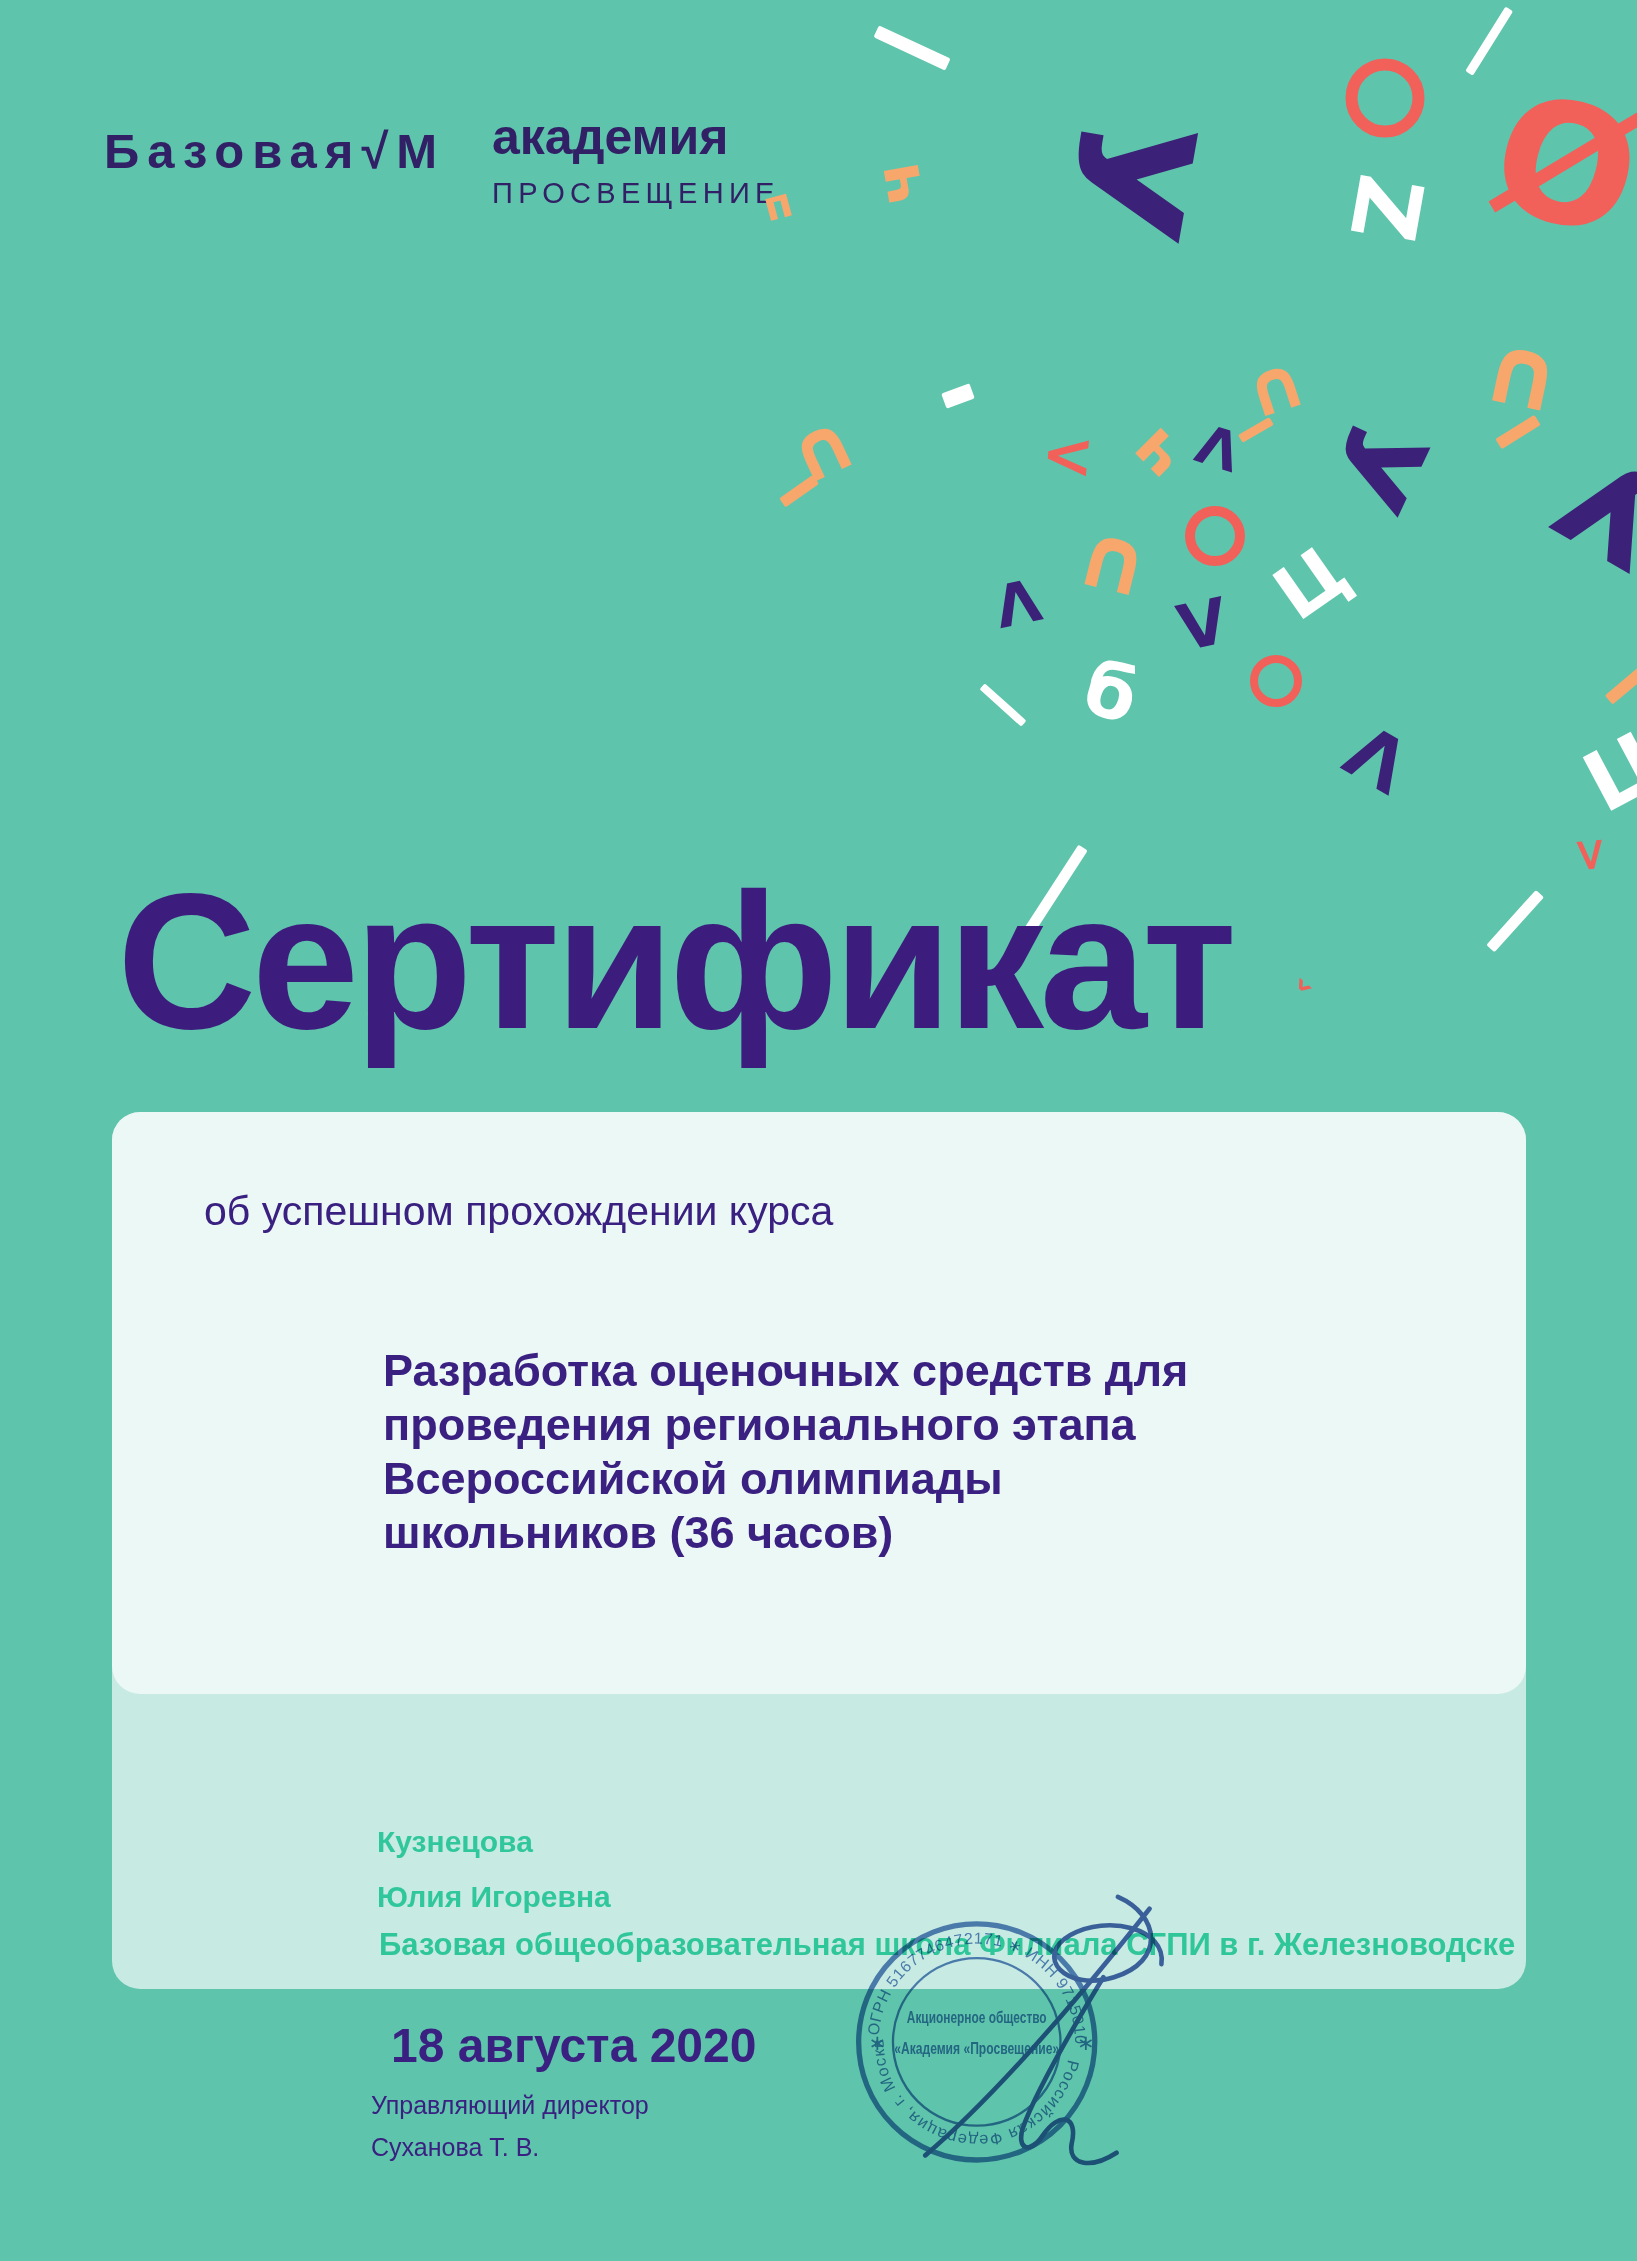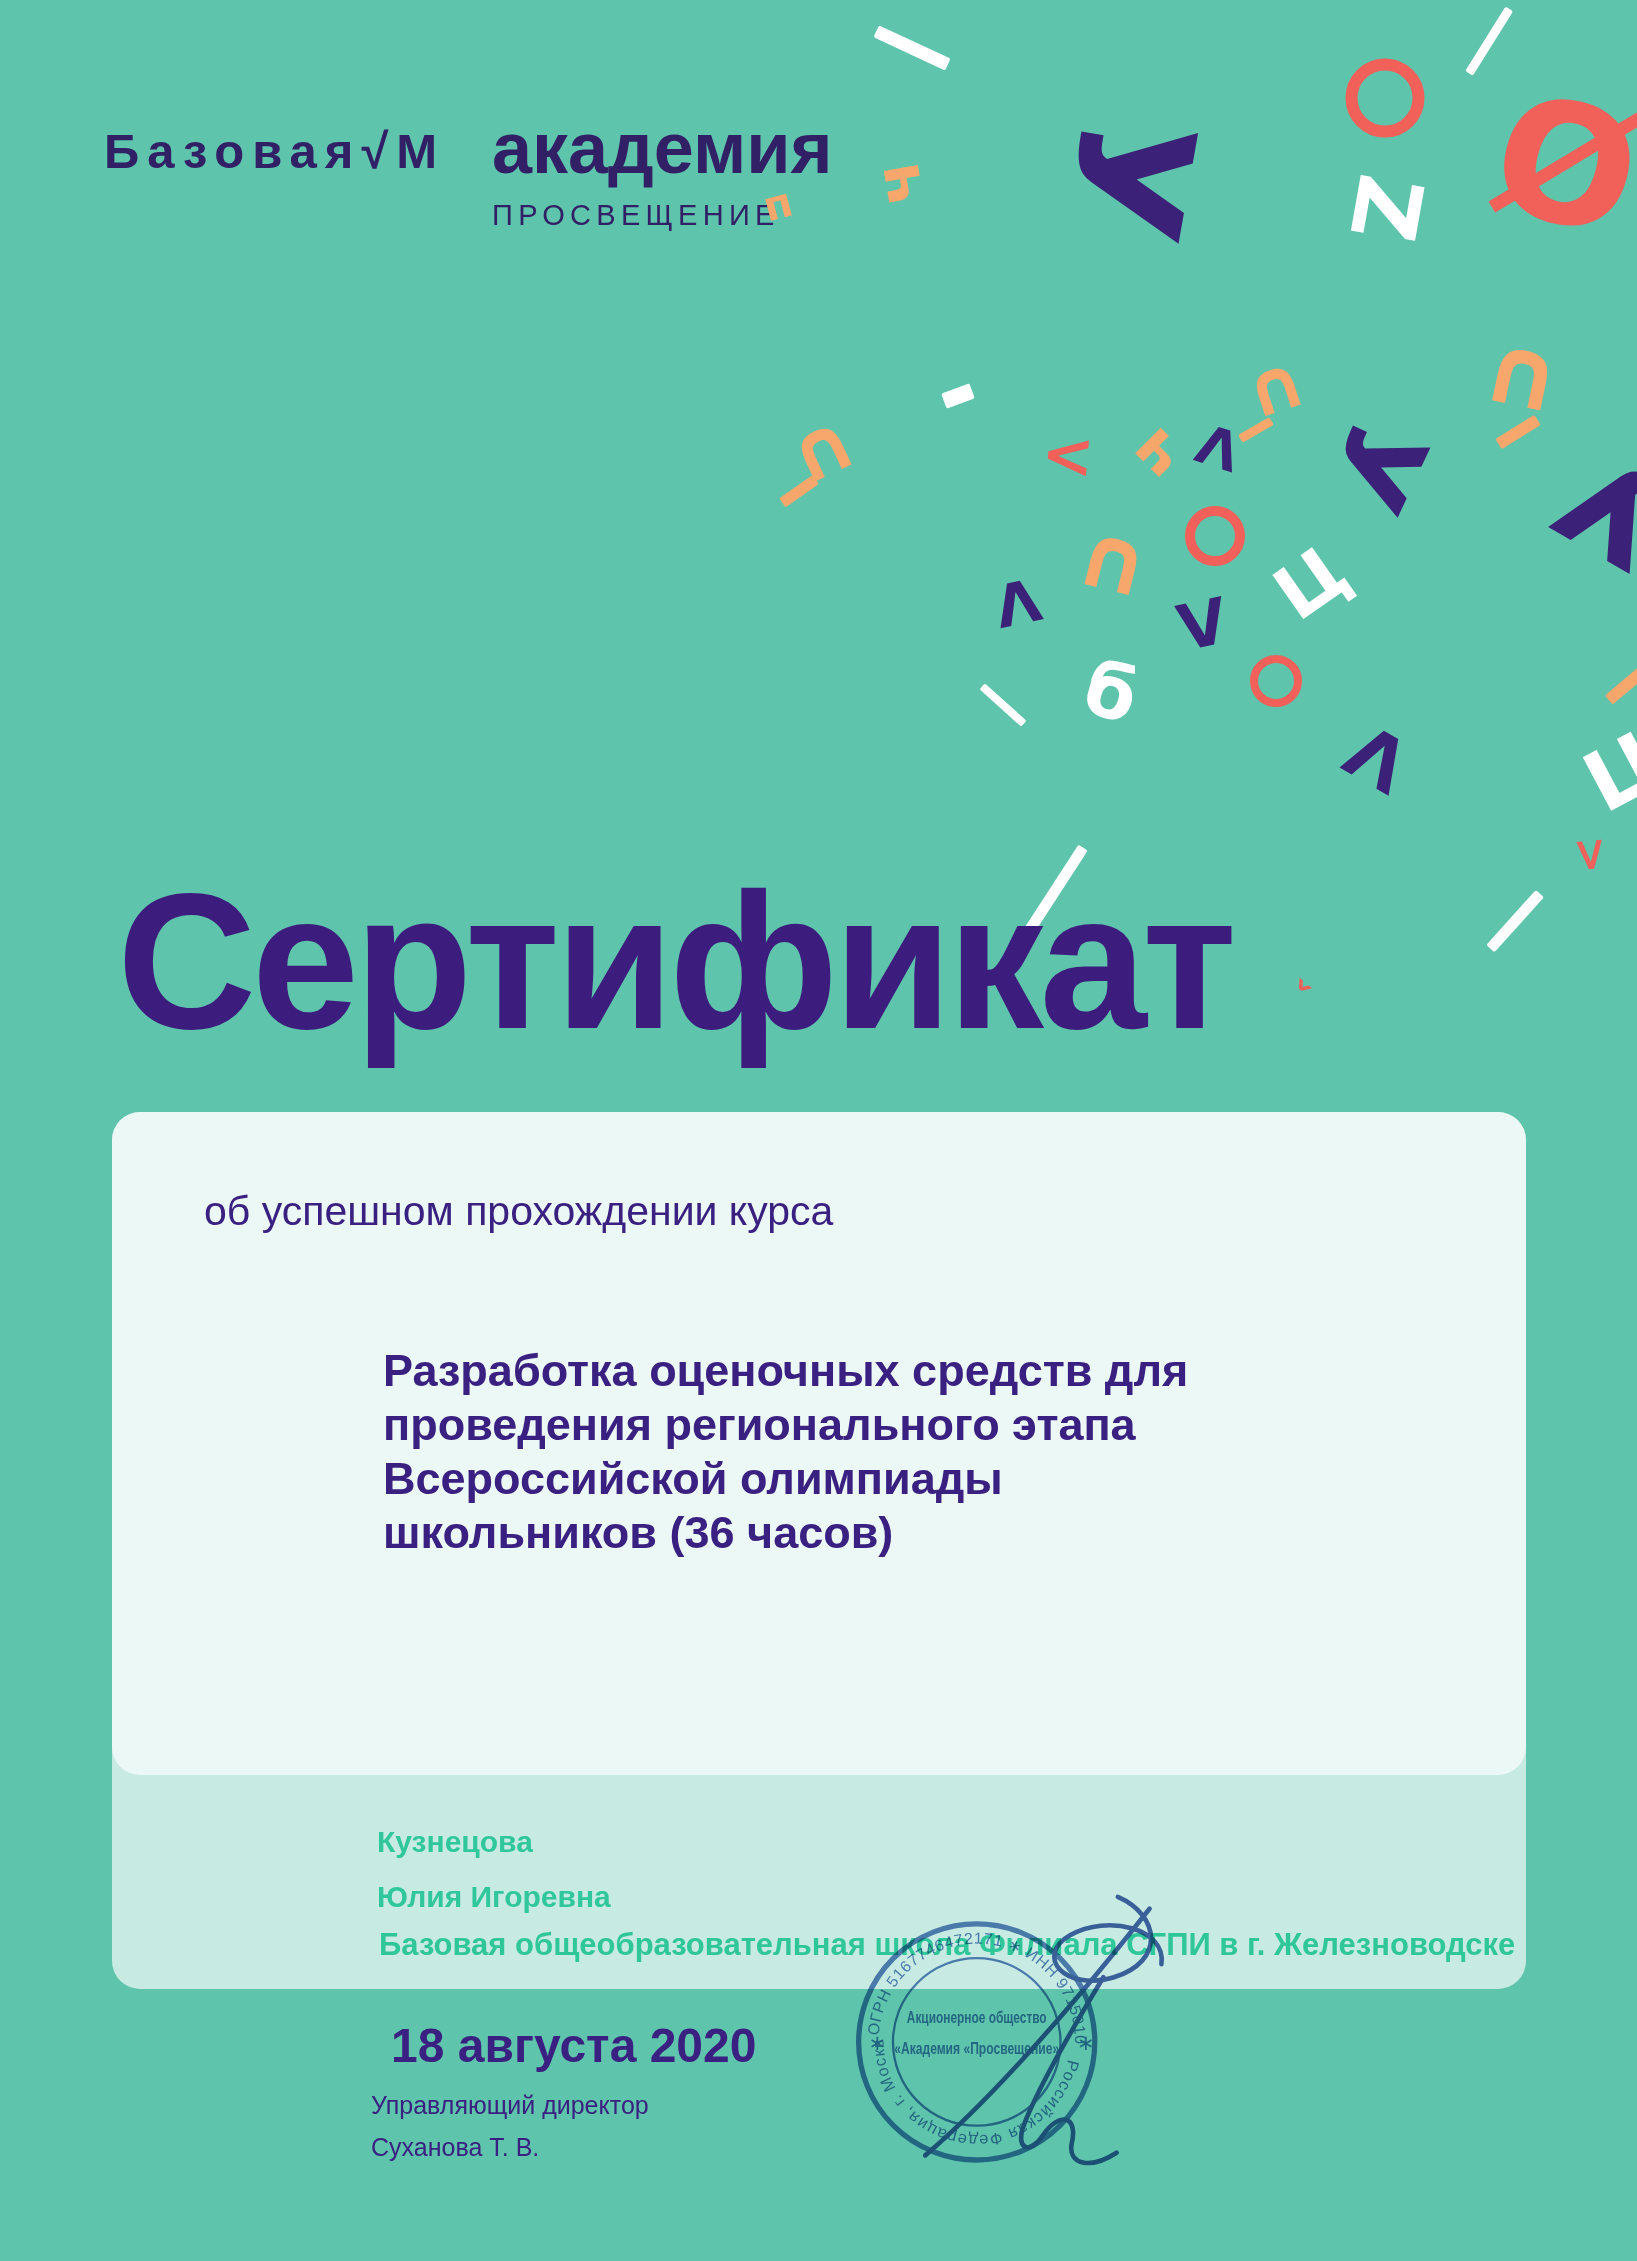--- a/index.html
+++ b/index.html
@@ -12,36 +12,36 @@
     position:relative;width:1638px;height:2261px;overflow:hidden;
     background:var(--background,#5fc4ac);
   }
   
   .logo-olympium{
     position:absolute;left:104px;top:123px;
     font-size:49px;font-weight:700;letter-spacing:8px;
     color:var(--logo-purple,#312065);white-space:nowrap;
   }
   .logo-academy{position:absolute;left:492px;top:112px;color:var(--logo-purple,#312065);}
-  .logo-academy .word{font-size:72px;font-weight:700;line-height:1;display:block;}
+  .logo-academy .word{font-size:50px;font-weight:700;line-height:1;display:block;}
   .logo-academy .sub{font-size:29px;font-weight:400;letter-spacing:5.3px;display:block;margin-top:14.5px;}
   
   .title{
     position:absolute;left:117px;top:865px;
     font-size:193px;font-weight:700;letter-spacing:-4.6px;line-height:1;
     color:var(--title-purple,#3c1d7e);white-space:nowrap;z-index:3;
   }
   
   .band{
     position:absolute;left:112px;top:1112px;width:1414px;height:877px;
     background:var(--band-bg,rgba(255,255,255,0.65));
     border-radius:28px;z-index:2;
   }
   .card{
-    position:absolute;left:0;top:0;width:1414px;height:663px;
+    position:absolute;left:0;top:0;width:1414px;height:582px;
     background:var(--card-bg,rgba(255,255,255,0.66));
     border-radius:28px;
   }
   .intro{
     position:absolute;left:92px;top:76px;
     font-size:41px;color:var(--text-purple,#3a2080);white-space:nowrap;
   }
   .course{
     position:absolute;left:271px;top:232px;
     font-size:45px;font-weight:700;line-height:54px;

